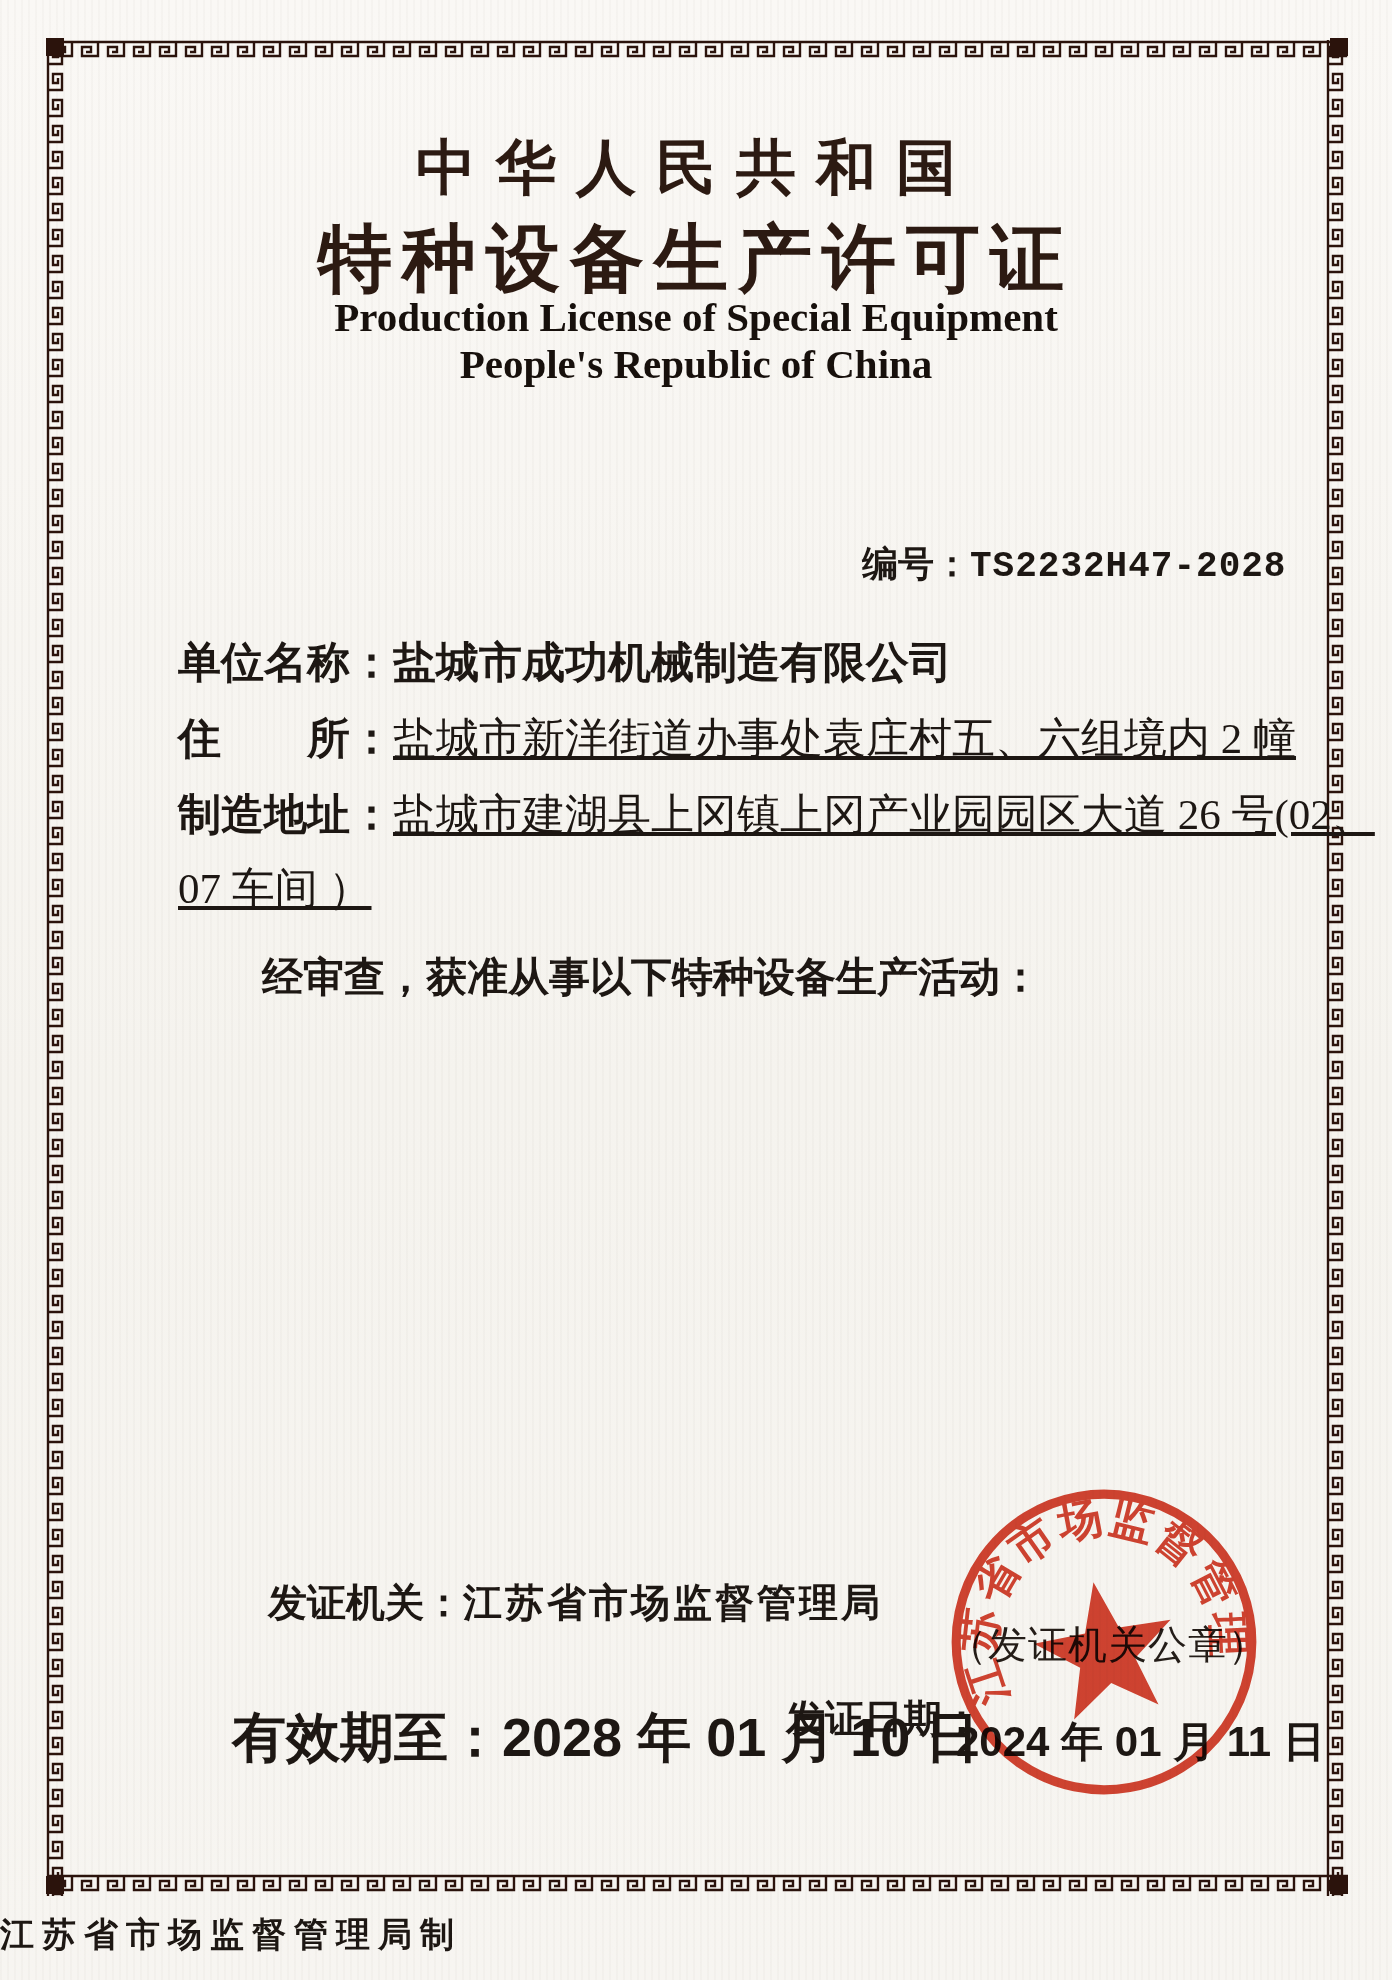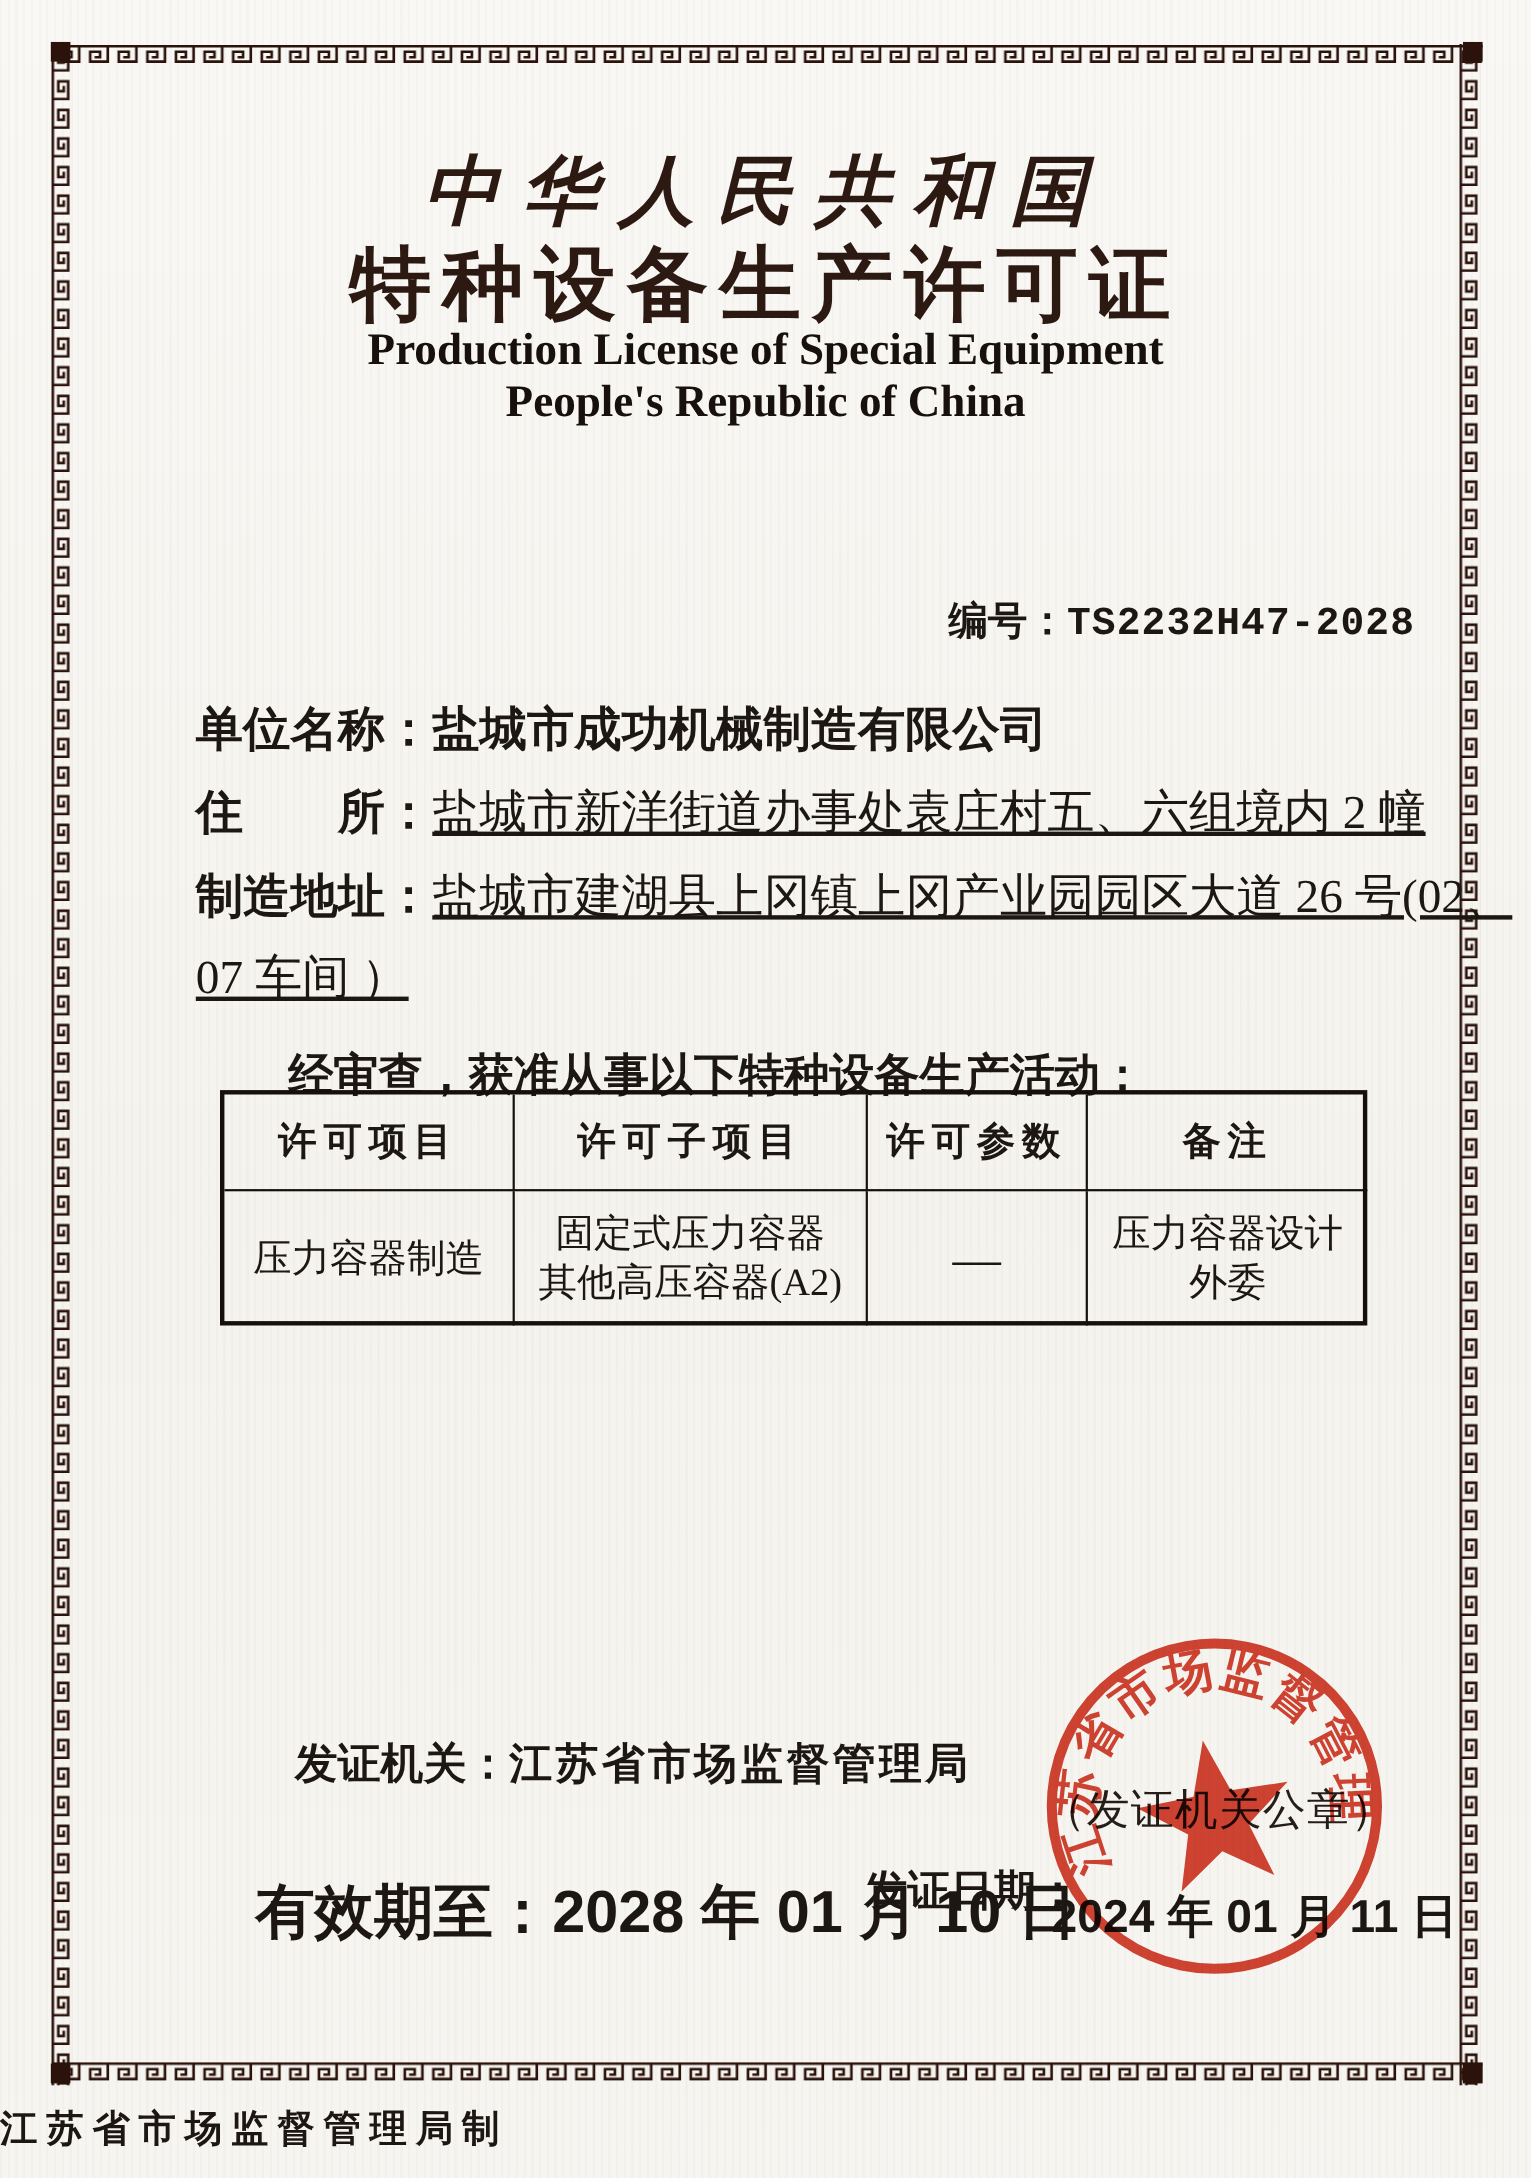--- a/index.html
+++ b/index.html
@@ -15,21 +15,21 @@
     color:#1d1713;
   }
   .abs{position:absolute;}
   
   .title-cn{
     left:0;width:100%;text-align:center;
     font-family:"Liberation Serif", serif;
     font-weight:900;color:#2c1a12;
     white-space:nowrap;
   }
-  .t1{top:128px;font-size:69px;letter-spacing:20px;font-style:italic;}
+  .t1{top:128px;font-size:60px;letter-spacing:20px;}
   .t2{top:210px;font-size:74px;letter-spacing:10px;}
   .title-en{
     left:0;width:100%;text-align:center;
     font-weight:700;color:#17100c;
     font-size:41px;white-space:nowrap;
   }
   .e1{top:293px;}
   .e2{top:340px;}
   
   .license-no{top:540px;left:862px;font-size:36px;white-space:nowrap;}
@@ -158,32 +158,20 @@
   </div>
 
   <div class="abs info-line l-mfg">
     <span class="lbl">制造地址：</span><span class="val-serif">盐城市建湖县上冈镇上冈产业园园区大道 26 号(02、</span>
   </div>
 
   <div class="abs info-line l-mfg2 val-serif">07 车间 ）</div>
 
   <div class="abs l-approve">经审查，获准从事以下特种设备生产活动：</div>
 
-  <div class="abs lic-table">
-    <div class="cell hdr">许可项目</div>
-    <div class="cell hdr">许可子项目</div>
-    <div class="cell hdr">许可参数</div>
-    <div class="cell hdr">备注</div>
-    <div class="cell last-row">压力容器制造</div>
-    <div class="cell last-row">固定式压力容器
-其他高压容器(A2)</div>
-    <div class="cell last-row dash">—</div>
-    <div class="cell last-row">压力容器设计
-外委</div>
-  </div>
 
   <div class="abs issuer">
     <span class="lbl">发证机关：</span><span class="val">江苏省市场监督管理局</span>
   </div>
 
   <div class="abs valid">
     <span>有效期至：</span><span>2028 年 01 月 10 日</span>
   </div>
 
   <div class="abs issue-lbl">发证日期：</div>

